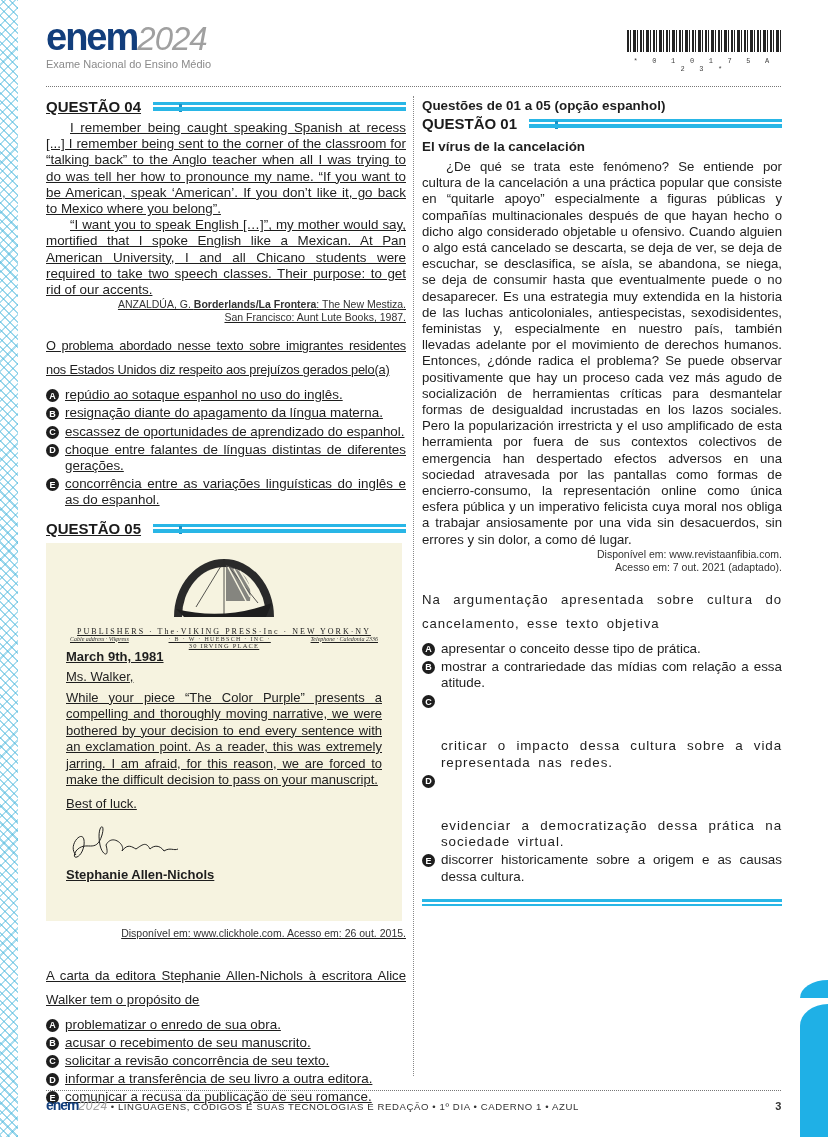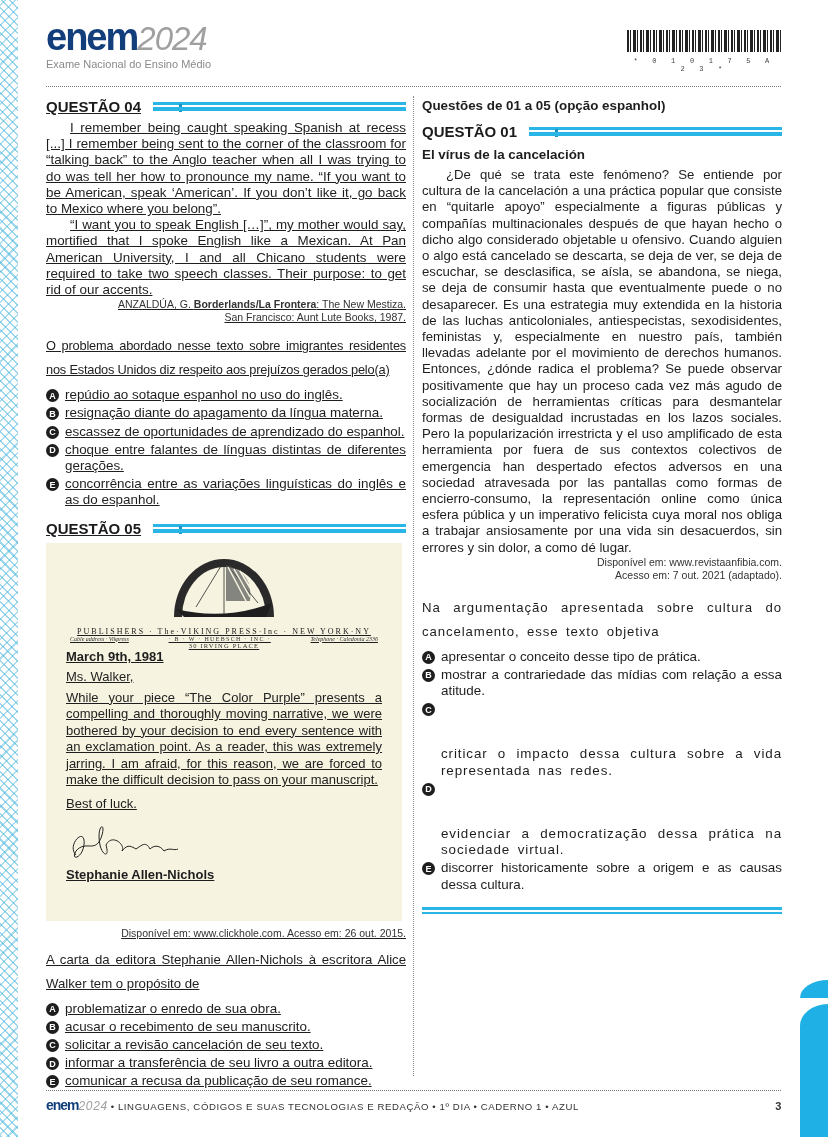--- a/index.html
+++ b/index.html
@@ -57,21 +57,21 @@
   .lh-row2 { font-family: "Liberation Serif", serif; font-size: 6px; font-style: italic; display: flex; justify-content: space-between; color: #333; padding: 0 4px; }
   .lh-row2 .mid { font-style: normal; letter-spacing: 1.3px; }
   .lh-row3 { font-family: "Liberation Serif", serif; font-size: 6.5px; letter-spacing: 1.2px; text-align: center; color: #333; }
   .letter-date { font-weight: bold; font-size: 13px; margin-top: 0; }
   .letter-salut { font-size: 13px; margin-top: 5px; }
   .letter-body { font-size: 13px; line-height: 16.5px; text-align: justify; margin-top: 6px; color: #222; }
   .letter-close { font-size: 13px; margin-top: 7px; }
   .signature { height: 48px; margin-top: 4px; }
   .letter-name { font-weight: bold; font-size: 13px; margin-top: 4px; }
 
-  .section-head { font-weight: bold; font-size: 13.4px; margin-bottom: 8px; margin-top: 2px; }
+  .section-head { font-weight: bold; font-size: 13.4px; margin-top: 2px; }
   .text-title { font-weight: bold; font-size: 13.4px; margin: 6px 0 5px; }
   .spaced { letter-spacing: 0.9px; word-spacing: 3px; margin-top: 45px; }
 
   .end-bar { height: 7px; position: relative; margin-top: 14px; }
   .end-bar::before { content: ""; position: absolute; left: 0; right: 0; top: 0; height: 3px; background: #29b6e6; }
   .end-bar::after { content: ""; position: absolute; left: 0; right: 0; bottom: 0; height: 2px; background: #29b6e6; }
 
   .footer { position: absolute; left: 46px; top: 1097px; width: 736px; display: flex; align-items: baseline; font-size: 9.6px; letter-spacing: 0.6px; color: #333; }
   .footer .f-enem { font-weight: bold; color: #123e7c; font-size: 14px; letter-spacing: -1px; }
   .footer .f-year { font-style: italic; color: #a0a0a0; font-size: 12px; margin-right: 3px; }
@@ -175,33 +175,33 @@
       <div class="letter-body">While your piece “The Color Purple” presents a compelling and thoroughly moving narrative, we were bothered by your decision to end every sentence with an exclamation point. As a reader, this was extremely jarring. I am afraid, for this reason, we are forced to make the difficult decision to pass on your manuscript.</div>
       <div class="letter-close">Best of luck.</div>
       <div class="signature">
         <svg width="120" height="48" viewBox="0 0 120 48">
           <path d="M10 40 C0 30 20 10 18 30 C16 44 4 46 10 36 C20 24 30 40 36 20 C40 6 30 10 34 30 C36 40 44 44 40 30 C46 18 60 30 56 36 M56 36 C62 28 66 32 70 34 C76 30 80 26 84 34 C88 30 94 30 98 36 C104 32 108 36 112 34" stroke="#222" stroke-width="1" fill="none"></path>
         </svg>
       </div>
       <div class="letter-name">Stephanie Allen-Nichols</div>
     </div>
     <div class="ref" style="margin-top:6px;">Disponível em: www.clickhole.com. Acesso em: 26 out. 2015.</div>
-    <p class="prompt" style="margin-top:8px;">A carta da editora Stephanie Allen-Nichols à escritora Alice Walker tem o propósito de</p>
+    <p class="prompt" style="margin-top:24px;">A carta da editora Stephanie Allen-Nichols à escritora Alice Walker tem o propósito de</p>
     <ul class="options">
       <li class="option">
           <span class="badge">A</span>
           <span class="opt-text">problematizar o enredo de sua obra.</span>
         </li>
       <li class="option">
           <span class="badge">B</span>
           <span class="opt-text">acusar o recebimento de seu manuscrito.</span>
         </li>
       <li class="option">
           <span class="badge">C</span>
-          <span class="opt-text">solicitar a revisão cancelación de seu texto.</span>
+          <span class="opt-text">solicitar a revisão concorrência de seu texto.</span>
         </li>
       <li class="option">
           <span class="badge">D</span>
           <span class="opt-text">informar a transferência de seu livro a outra editora.</span>
         </li>
       <li class="option">
           <span class="badge">E</span>
           <span class="opt-text">comunicar a recusa da publicação de seu romance.</span>
         </li>
     </ul>

